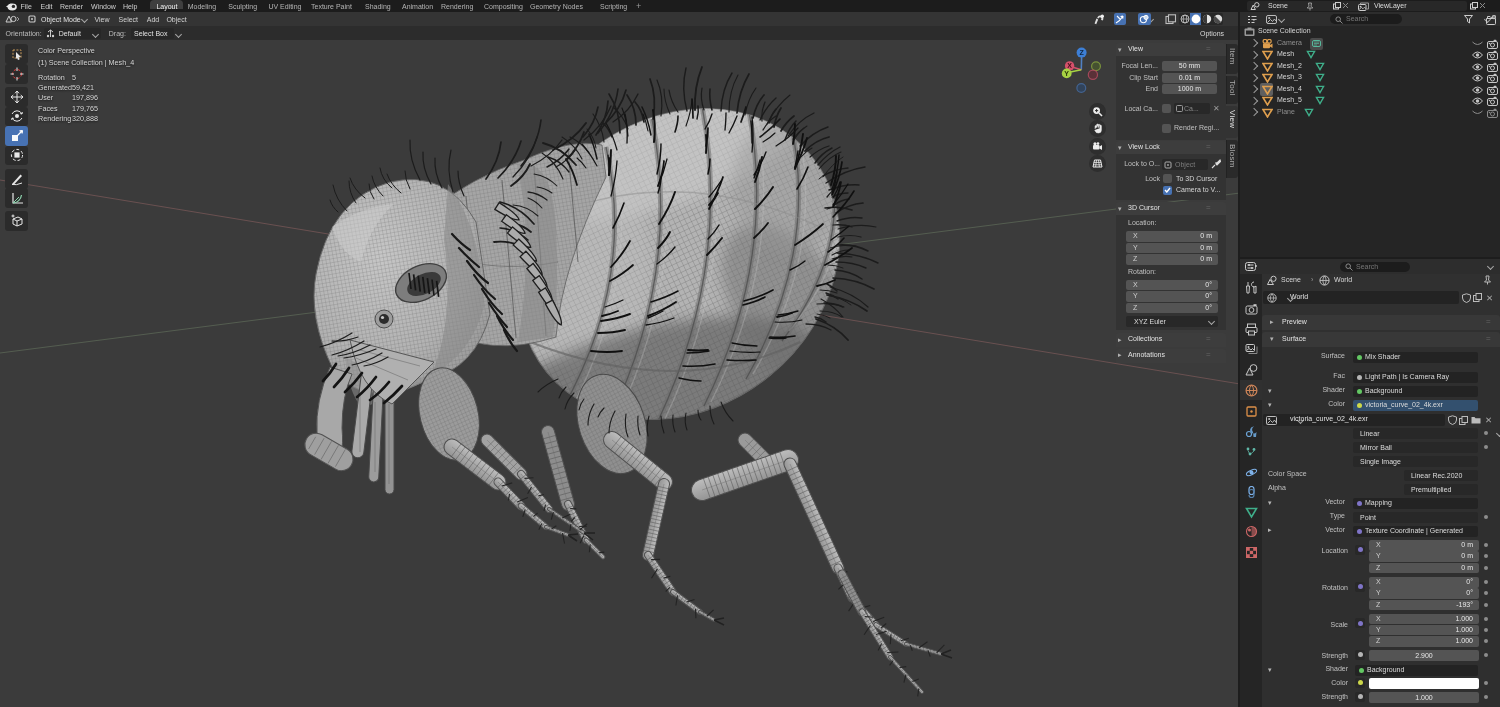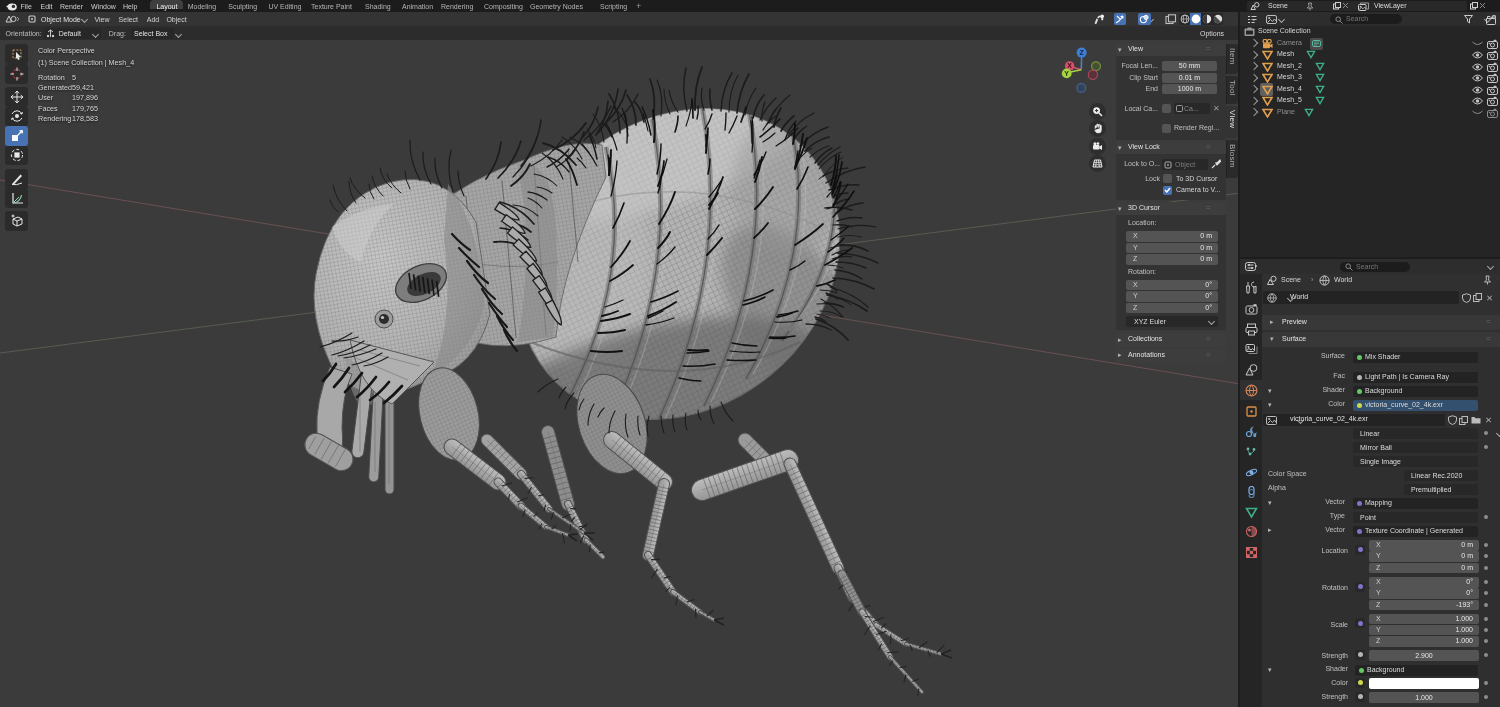--- a/index.html
+++ b/index.html
@@ -1012,21 +1012,21 @@
             <tr>
               <td>User</td>
               <td>197,896</td>
             </tr>
             <tr>
               <td>Faces</td>
               <td>179,765</td>
             </tr>
             <tr>
               <td>Rendering</td>
-              <td>178,583</td>
+              <td>320,888</td>
             </tr>
           </tbody>
         </table>
       </div>
 </div>
 <svg class="abs" style="left:1057px;top:33px" width="52" height="52" viewBox="0 0 52 52">
 <line x1="24.3" y1="24.7" x2="24.6" y2="12" stroke="#5080c2" stroke-width="1.6"></line>
 <line x1="24.3" y1="24.7" x2="13.5" y2="21.5" stroke="#d4506b" stroke-width="1.6"></line>
 <line x1="24.3" y1="24.7" x2="11" y2="27.5" stroke="#a7d343" stroke-width="1.6"></line>
 <circle cx="24.6" cy="7.6" r="5" fill="#3d7fd6"></circle>

